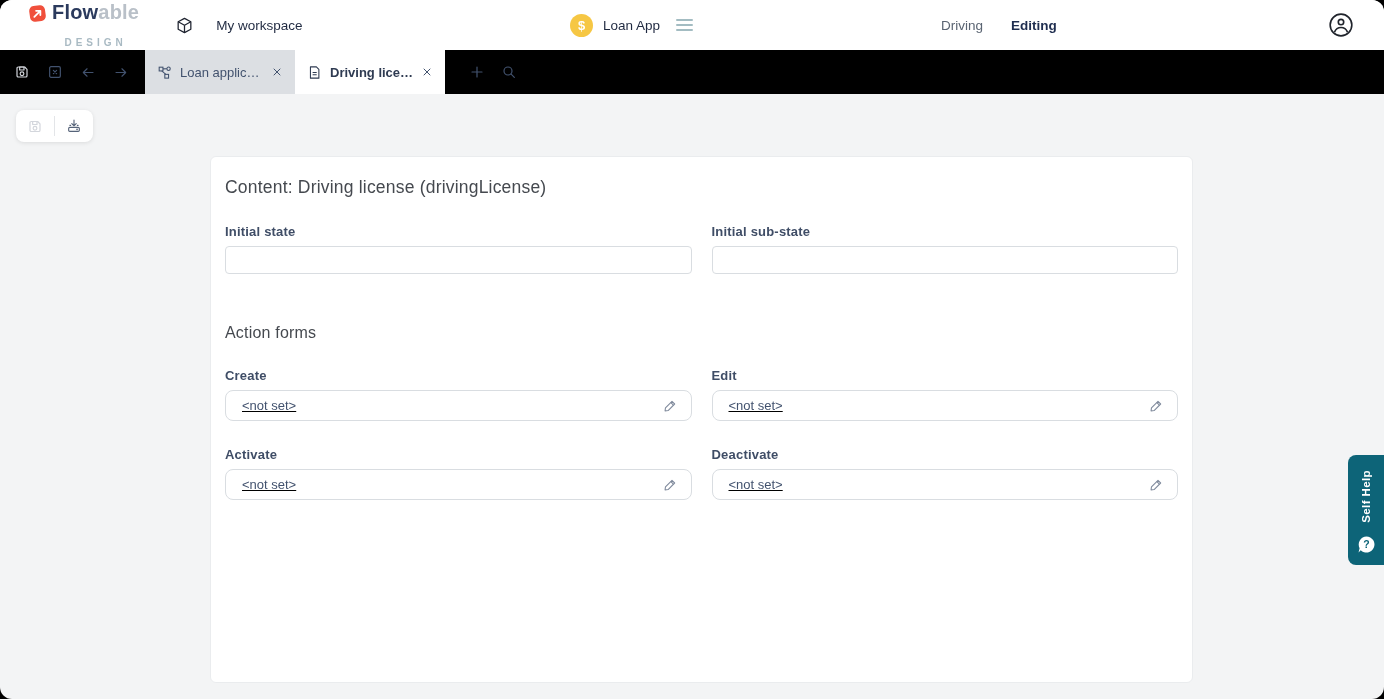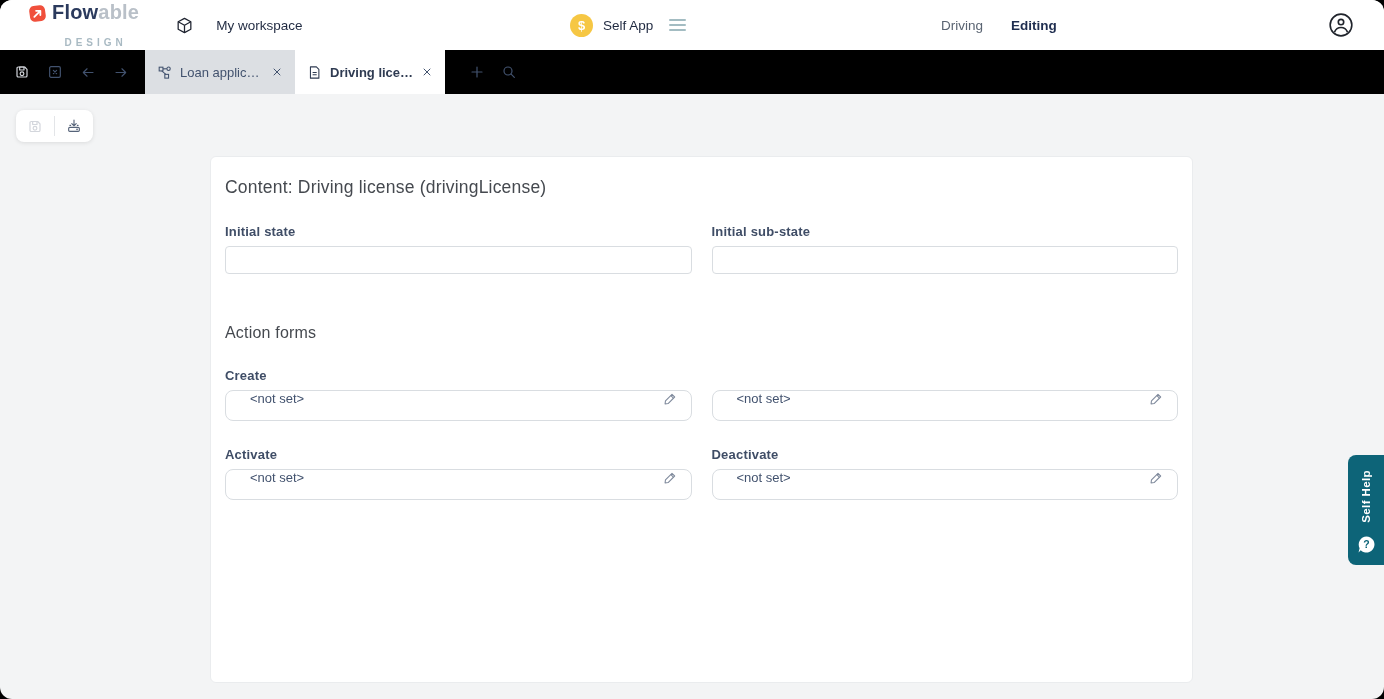--- a/index.html
+++ b/index.html
@@ -80,22 +80,22 @@
   .grid2.labels { margin-top:26px; }
   .grid2.fields { margin-top:7px; }
   .field-label { font-size:13px; color:#3f4d66; font-weight:700; letter-spacing:.2px; }
   .text-input {
     width:100%; height:28px; border:1px solid #d9dde1; border-radius:4px;
     background:#fff; font-size:13px; color:#42526e; padding:0 10px; outline:none;
     font-family:"Liberation Sans","DejaVu Sans",sans-serif;
   }
   .picker {
     height:31px; border:1px solid #d9dde1; border-radius:8px; background:#fff;
-    display:flex; justify-content:space-between;
-    padding:0 13px 0 24px; cursor:pointer;
+    display:flex; align-items:center; justify-content:space-between;
+    padding:0 13px 0 16px; cursor:pointer;text-decoration:underline;
   }
   .picker-value { font-size:13px; color:#42526e; }
   .pencil { width:16px; height:16px; }
 
   
   .self-help {
     position:absolute; right:0; top:361px; width:36px; height:110px;
     background:#0d6478; border-radius:8px 0 0 8px; cursor:pointer;
     display:flex; flex-direction:column; align-items:center; justify-content:space-between;
     padding:15px 0 10px 0;
@@ -133,21 +133,21 @@
         <path d="M4 7.3 L12 11.6 L20 7.3"></path>
         <path d="M12 11.6 L12 21"></path>
       </svg>
       <span class="workspace-label">My workspace</span>
     </div>
 
     <div class="app-switcher">
       <div class="app-badge">
         <span>$</span>
       </div>
-      <span class="app-name">Self App</span>
+      <span class="app-name">Loan App</span>
       <div class="hamburger">
         <span></span>
           <span></span>
           <span></span>
       </div>
     </div>
 
     <div class="top-nav">
       <span class="nav-models">Driving</span>
       <span class="nav-editing">Editing</span>
@@ -256,20 +256,21 @@
       </div>
       <div class="grid2 fields">
         <input class="text-input" type="text" value="" style="">
         <input class="text-input" type="text" value="" style="">
       </div>
 
       <div class="section-title">Action forms</div>
 
       <div class="grid2 labels">
         <span class="field-label">Create</span>
+        <span class="field-label">Edit</span>
       </div>
       <div class="grid2 fields">
         <div class="picker">
           <span class="picker-value">&lt;not set&gt;</span>
           <svg class="pencil" viewBox="0 0 24 24" fill="none" stroke="#808b9d" stroke-width="1.6" stroke-linejoin="round">
             <path d="M15 5 L19 9 L9.2 18.8 L4.6 19.4 L5.2 14.8 Z"></path>
               <path d="M13.2 6.8 L17.2 10.8"></path>
           </svg>
         </div>
         <div class="picker">

